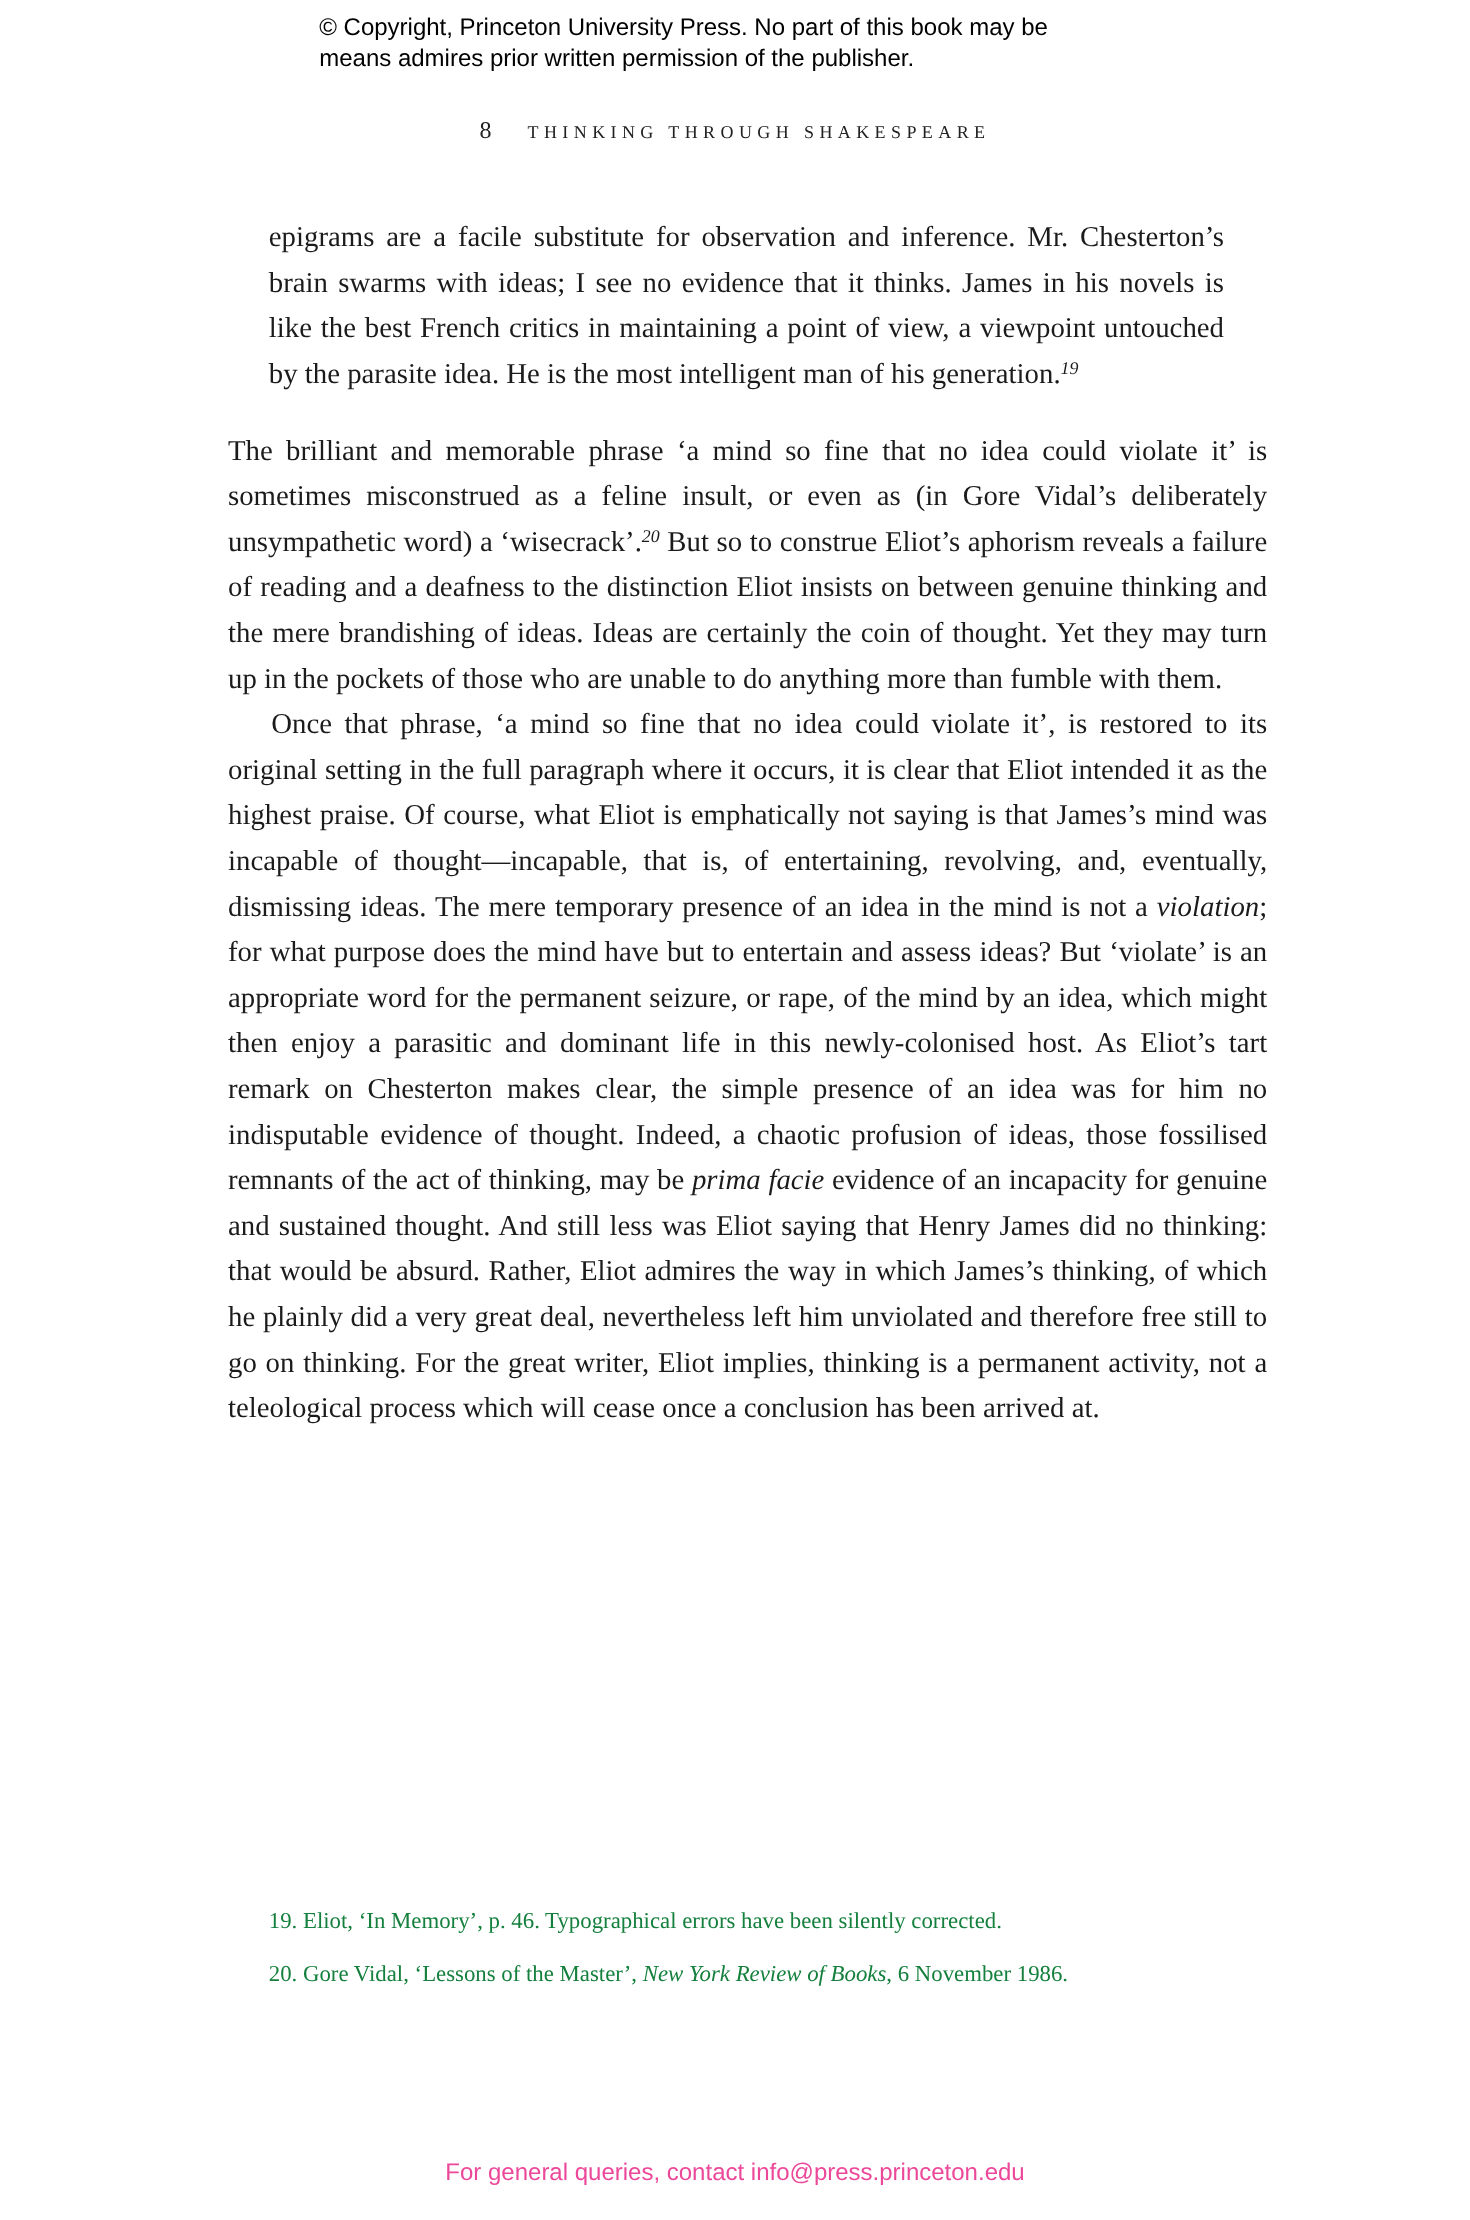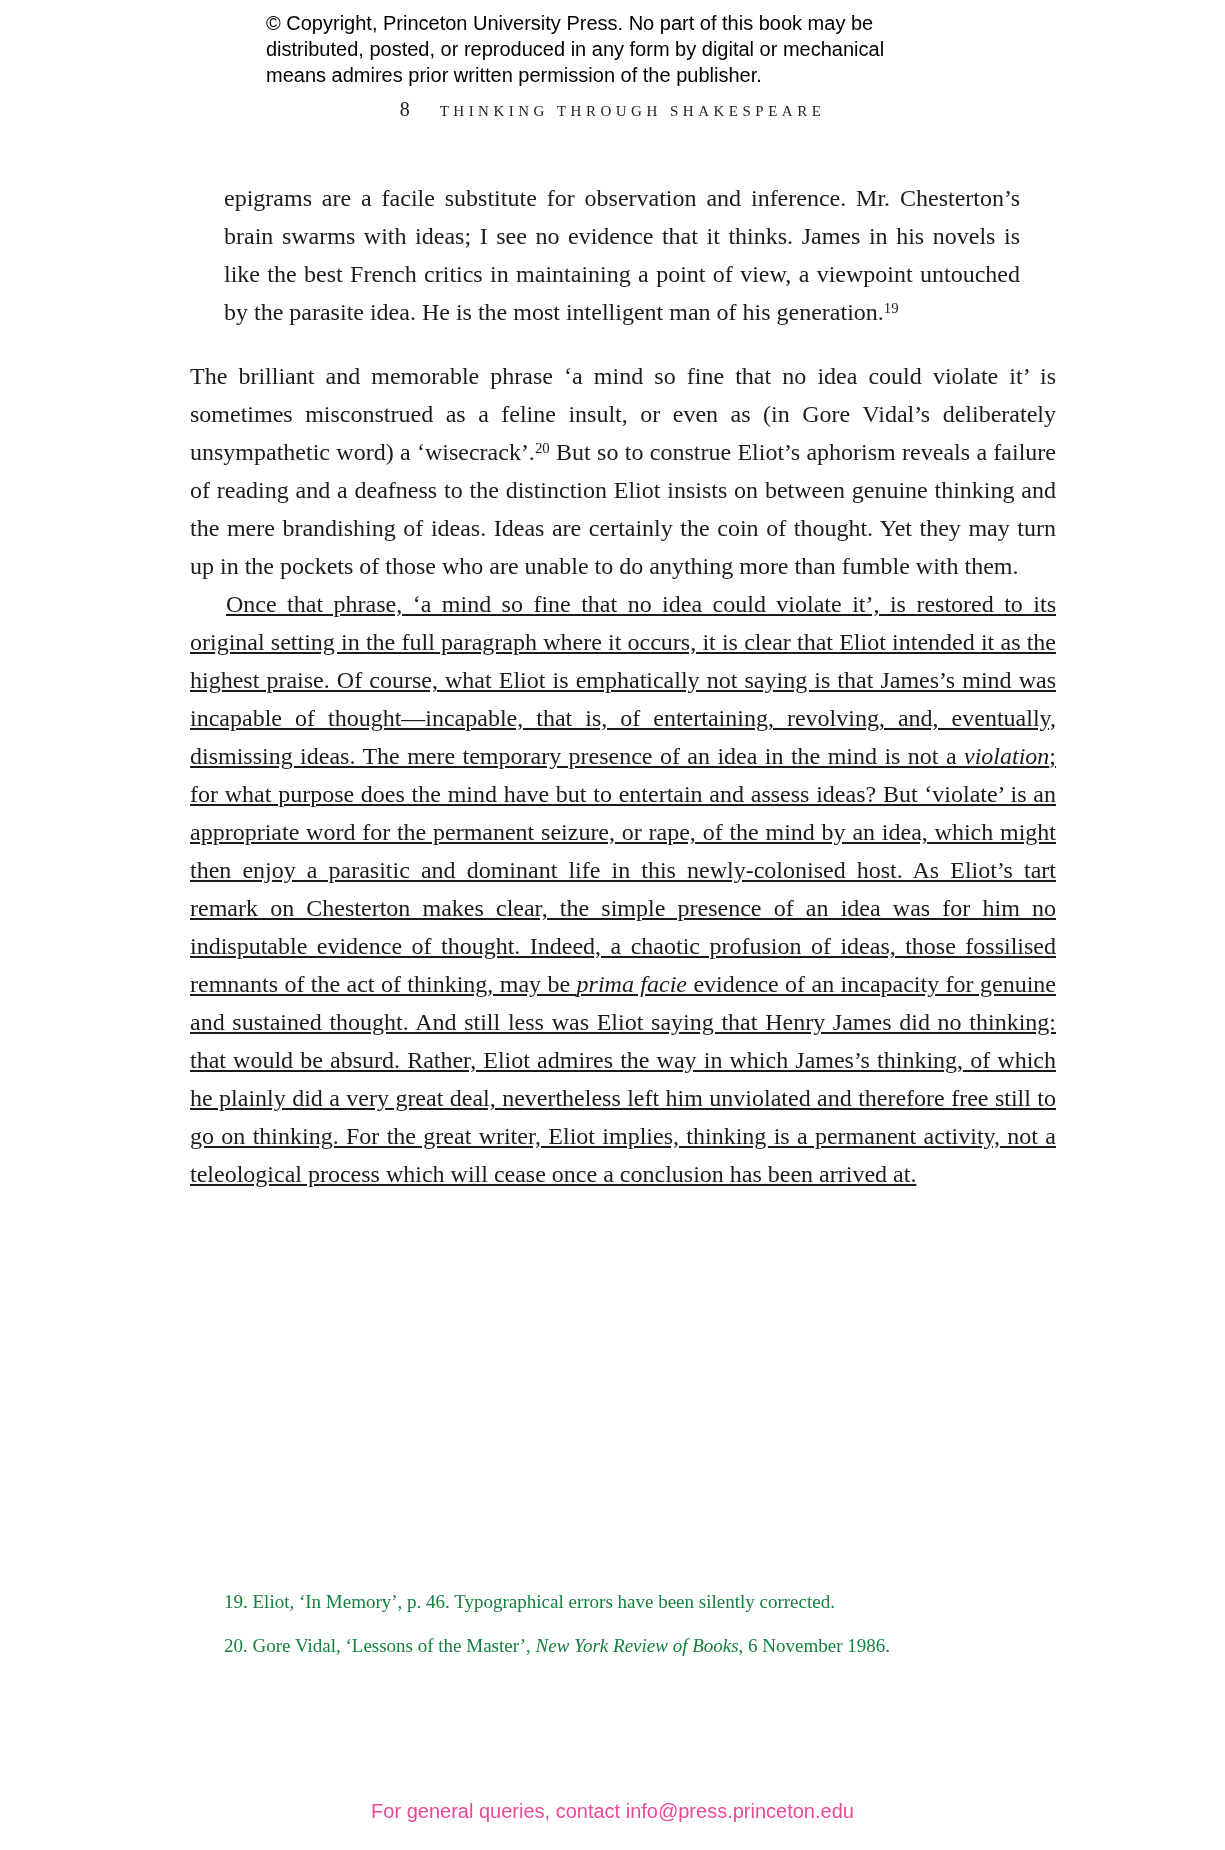--- a/index.html
+++ b/index.html
@@ -52,27 +52,28 @@
     width: 866px;
     font-size: 24px;
     line-height: 38px;
     text-align: justify;
     color: #1b1b1b;
   }
   .block-quote {
     margin: 0 36px 26px 34px;
   }
   .text-block p { margin: 0; padding: 0; }
-  .text-block p.indent { text-indent: 36px; text-decoration: underline; }
+  .text-block p.indent { text-indent: 36px; }
   sup {
     font-size: 62%;
     line-height: 0;
     vertical-align: baseline;
     position: relative;
     top: -0.45em;
+    font-style: italic;
   }
   em { font-style: italic; }
 
   
   .footnotes {
     position: absolute;
     top: 1580px;
     left: 190px;
     width: 866px;
     font-size: 19px;
@@ -93,21 +94,20 @@
     color: #ec4899;
   }
 </style>
 </head>
 <body>
 
 <div class="page">
 
   <div class="copyright">
     <div>© Copyright, Princeton University Press. No part of this book may be</div>
-    <div>distributed, posted, or reproduced in any form by digital or mechanical</div>
     <div>means admires prior written permission of the publisher.</div>
   </div>
 
   <div class="running-head">
     <span class="page-num">8</span><span class="head-title">THINKING THROUGH SHAKESPEARE</span>
   </div>
 
   <div class="text-block">
     <div class="block-quote"><span>epigrams are a facile substitute for observation and inference. Mr. Chesterton’s brain swarms with ideas; I see no evidence that it thinks. James in his novels is like the best French critics in maintaining a point of view, a viewpoint untouched by the parasite idea. He is the most intelligent man of his generation.</span><sup>19</sup></div>
     <p><span>The brilliant and memorable phrase ‘a mind so fine that no idea could violate it’ is sometimes misconstrued as a feline insult, or even as (in Gore Vidal’s deliberately unsympathetic word) a ‘wisecrack’.</span><sup>20</sup><span> But so to construe Eliot’s aphorism reveals a failure of reading and a deafness to the distinction Eliot insists on between genuine thinking and the mere brandishing of ideas. Ideas are certainly the coin of thought. Yet they may turn up in the pockets of those who are unable to do anything more than fumble with them.</span></p>

